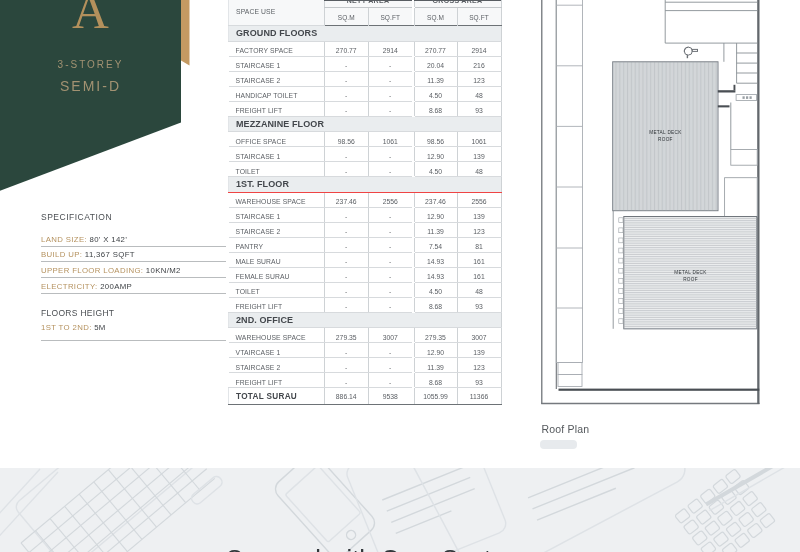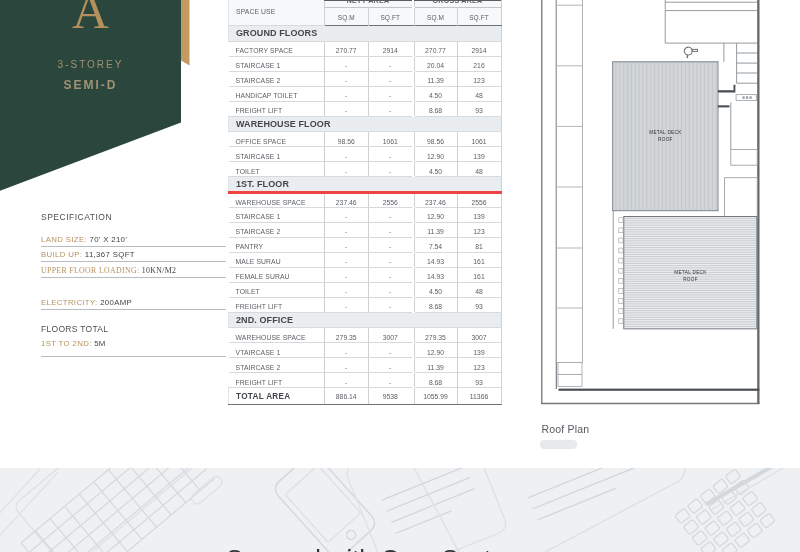--- a/index.html
+++ b/index.html
@@ -16,39 +16,39 @@
 
   <polygon points="0,0 181,0 181,122.6 0,190.8" fill="#2b473d"></polygon>
 </svg>
 
 <div class="abs" style="left:0;top:-14.5px;width:181px;text-align:center;
      font-family:'Liberation Serif',serif;font-size:51px;color:#b3905c;line-height:1;">A</div>
 
 <div class="abs" style="left:0;top:58.5px;width:181px;text-align:center;font-size:10px;
      color:#a29272;letter-spacing:2px;">3-STOREY</div>
 
-<div class="abs" style="left:0;top:77.5px;width:181px;text-align:center;font-size:12px;
-     color:#a29272;letter-spacing:2px;font-weight:bold;">SEMI-D</div>
+<div class="abs" style="left:0;top:77.5px;width:181px;text-align:center;font-size:14px;
+     color:#a29272;letter-spacing:2px;">SEMI-D</div>
 
 <div class="abs" style="left:41px;top:212px;width:185px;">
 
   <div style="font-size:8.5px;color:#4a4e52;letter-spacing:0.5px;">SPECIFICATION</div>
   <div style="height:12.5px"></div>
 
-  <div style="font-size:7.8px;line-height:9px;letter-spacing:0.35px;color:#b5925f;border-bottom:1px solid #b9bcbe;padding-bottom:2px;margin-bottom:3.5px;white-space:nowrap;">LAND SIZE: <span style="color:#3f4347">70’ X 210’</span></div>
+  <div style="font-size:7.8px;line-height:9px;letter-spacing:0.35px;color:#b5925f;border-bottom:1px solid #b9bcbe;padding-bottom:2px;margin-bottom:3.5px;white-space:nowrap;">LAND SIZE: <span style="color:#3f4347">80’ X 142’</span></div>
 
   <div style="font-size:7.8px;line-height:9px;letter-spacing:0.35px;color:#b5925f;border-bottom:1px solid #b9bcbe;padding-bottom:2px;margin-bottom:3.5px;white-space:nowrap;">BUILD UP: <span style="color:#3f4347">11,367 SQFT</span></div>
 
 
-  <div style="font-size:7.8px;line-height:9px;letter-spacing:0.35px;color:#b5925f;border-bottom:1px solid #b9bcbe;padding-bottom:2px;margin-bottom:20px;white-space:nowrap;font-family:Liberation Serif, serif;">UPPER FLOOR LOADING: <span style="color:#3f4347">10KN/M2</span></div>
+  <div style="font-size:7.8px;line-height:9px;letter-spacing:0.35px;color:#b5925f;border-bottom:1px solid #b9bcbe;padding-bottom:2px;margin-bottom:4px;white-space:nowrap;">UPPER FLOOR LOADING: <span style="color:#3f4347">10KN/M2</span></div>
 
   <div style="font-size:7.8px;line-height:9px;letter-spacing:0.35px;color:#b5925f;border-bottom:1px solid #b9bcbe;padding-bottom:2px;margin-bottom:3.5px;white-space:nowrap;">ELECTRICITY: <span style="color:#3f4347">200AMP</span></div>
   <div style="height:11px"></div>
 
-  <div style="font-size:8.5px;line-height:10px;color:#4a4e52;letter-spacing:0.3px;margin-bottom:4.5px;">FLOORS TOTAL</div>
+  <div style="font-size:8.5px;line-height:10px;color:#4a4e52;letter-spacing:0.3px;margin-bottom:4.5px;">FLOORS HEIGHT</div>
 
 
 
 
   <div style="font-size:7.8px;line-height:9px;letter-spacing:0.35px;color:#b5925f;border-bottom:1px solid #b9bcbe;padding-bottom:8px;margin-bottom:10px;white-space:nowrap;">1ST TO 2ND: <span style="color:#3f4347">5M</span></div>
 
 </div>
 
 <div class="abs" style="left:324px;top:0;width:88px;height:1.4px;background:#585d62;z-index:5;"></div>
 
@@ -130,21 +130,21 @@
 <tr style="height:15.06px;">
           <td style="padding-left:7px;padding-top:5px;letter-spacing:0.1px;border-bottom:1px solid #d7dadd;">FREIGHT LIFT</td>
           <td style="text-align:center;padding-top:5px;border-bottom:1px solid #d7dadd;border-left:1px solid #ced2d5;">-</td>
           <td style="text-align:center;padding-top:5px;border-bottom:1px solid #d7dadd;border-left:1px solid #ced2d5;">-</td>
           <td style="border-bottom:1px solid #fff;"></td>
           <td style="text-align:center;padding-top:5px;border-bottom:1px solid #d7dadd;border-left:1px solid #ced2d5;">8.68</td>
           <td style="text-align:center;padding-top:5px;border-bottom:1px solid #d7dadd;border-left:1px solid #ced2d5;">93</td>
         </tr>
 
 <tr style="height:15.3px;">
-          <td colspan="6" style="background:#eaedef;border-top:1.3px solid #6d7276;border-bottom:1px solid #d7dadd;border-left:1px solid #e2e5e8;font-weight:bold;font-size:9px;letter-spacing:0.1px;color:#43474c;padding-left:7px;">WAREHOUSE FLOOR</td>
+          <td colspan="6" style="background:#eaedef;border-top:1.3px solid #6d7276;border-bottom:1px solid #d7dadd;border-left:1px solid #e2e5e8;font-weight:bold;font-size:9px;letter-spacing:0.1px;color:#43474c;padding-left:7px;">MEZZANINE FLOOR</td>
         </tr>
 
 <tr style="height:15.06px;">
           <td style="padding-left:7px;padding-top:5px;letter-spacing:0.1px;border-bottom:1px solid #d7dadd;">OFFICE SPACE</td>
           <td style="text-align:center;padding-top:5px;border-bottom:1px solid #d7dadd;border-left:1px solid #ced2d5;">98.56</td>
           <td style="text-align:center;padding-top:5px;border-bottom:1px solid #d7dadd;border-left:1px solid #ced2d5;">1061</td>
           <td style="border-bottom:1px solid #fff;"></td>
           <td style="text-align:center;padding-top:5px;border-bottom:1px solid #d7dadd;border-left:1px solid #ced2d5;">98.56</td>
           <td style="text-align:center;padding-top:5px;border-bottom:1px solid #d7dadd;border-left:1px solid #ced2d5;">1061</td>
         </tr>
@@ -161,21 +161,21 @@
 <tr style="height:15.06px;">
           <td style="padding-left:7px;padding-top:5px;letter-spacing:0.1px;border-bottom:1px solid #d7dadd;">TOILET</td>
           <td style="text-align:center;padding-top:5px;border-bottom:1px solid #d7dadd;border-left:1px solid #ced2d5;">-</td>
           <td style="text-align:center;padding-top:5px;border-bottom:1px solid #d7dadd;border-left:1px solid #ced2d5;">-</td>
           <td style="border-bottom:1px solid #fff;"></td>
           <td style="text-align:center;padding-top:5px;border-bottom:1px solid #d7dadd;border-left:1px solid #ced2d5;">4.50</td>
           <td style="text-align:center;padding-top:5px;border-bottom:1px solid #d7dadd;border-left:1px solid #ced2d5;">48</td>
         </tr>
 
 <tr style="height:15.3px;">
-          <td colspan="6" style="background:#eaedef;border-top:1.3px solid #6d7276;border-bottom:3px solid #ef4444;border-left:1px solid #e2e5e8;font-weight:bold;font-size:9px;letter-spacing:0.1px;color:#43474c;padding-left:7px;">1ST. FLOOR</td>
+          <td colspan="6" style="background:#eaedef;border-top:1.3px solid #6d7276;border-bottom:1px solid #ef4444;border-left:1px solid #e2e5e8;font-weight:bold;font-size:9px;letter-spacing:0.1px;color:#43474c;padding-left:7px;">1ST. FLOOR</td>
         </tr>
 
 <tr style="height:15.06px;">
           <td style="padding-left:7px;padding-top:5px;letter-spacing:0.1px;border-bottom:1px solid #d7dadd;">WAREHOUSE SPACE</td>
           <td style="text-align:center;padding-top:5px;border-bottom:1px solid #d7dadd;border-left:1px solid #ced2d5;">237.46</td>
           <td style="text-align:center;padding-top:5px;border-bottom:1px solid #d7dadd;border-left:1px solid #ced2d5;">2556</td>
           <td style="border-bottom:1px solid #fff;"></td>
           <td style="text-align:center;padding-top:5px;border-bottom:1px solid #d7dadd;border-left:1px solid #ced2d5;">237.46</td>
           <td style="text-align:center;padding-top:5px;border-bottom:1px solid #d7dadd;border-left:1px solid #ced2d5;">2556</td>
         </tr>
@@ -277,21 +277,21 @@
 <tr style="height:15.06px;">
           <td style="padding-left:7px;padding-top:5px;letter-spacing:0.1px;border-bottom:1px solid #d7dadd;">FREIGHT LIFT</td>
           <td style="text-align:center;padding-top:5px;border-bottom:1px solid #d7dadd;border-left:1px solid #ced2d5;">-</td>
           <td style="text-align:center;padding-top:5px;border-bottom:1px solid #d7dadd;border-left:1px solid #ced2d5;">-</td>
           <td style="border-bottom:1px solid #fff;"></td>
           <td style="text-align:center;padding-top:5px;border-bottom:1px solid #d7dadd;border-left:1px solid #ced2d5;">8.68</td>
           <td style="text-align:center;padding-top:5px;border-bottom:1px solid #d7dadd;border-left:1px solid #ced2d5;">93</td>
         </tr>
 
 <tr style="height:16.2px;">
-          <td style="border-left:1px solid #e2e5e8;padding-left:7px;font-weight:bold;font-size:8.2px;letter-spacing:0.3px;color:#43474c;border-top:1px solid #b9bdc0;border-bottom:1.5px solid #6d7276;">TOTAL AREA</td>
+          <td style="border-left:1px solid #e2e5e8;padding-left:7px;font-weight:bold;font-size:8.2px;letter-spacing:0.3px;color:#43474c;border-top:1px solid #b9bdc0;border-bottom:1.5px solid #6d7276;">TOTAL SURAU</td>
           <td style="border-top:1px solid #b9bdc0;text-align:center;border-bottom:1.5px solid #6d7276;border-left:1px solid #ced2d5;">886.14</td>
           <td style="border-top:1px solid #b9bdc0;text-align:center;border-bottom:1.5px solid #6d7276;border-left:1px solid #ced2d5;">9538</td>
           <td style="border-bottom:1.5px solid #6d7276;"></td>
           <td style="border-top:1px solid #b9bdc0;text-align:center;border-bottom:1.5px solid #6d7276;border-left:1px solid #ced2d5;">1055.99</td>
           <td style="border-top:1px solid #b9bdc0;text-align:center;border-bottom:1.5px solid #6d7276;border-left:1px solid #ced2d5;">11366</td>
         </tr>
 </tbody>
     </table>
 </div>
 

